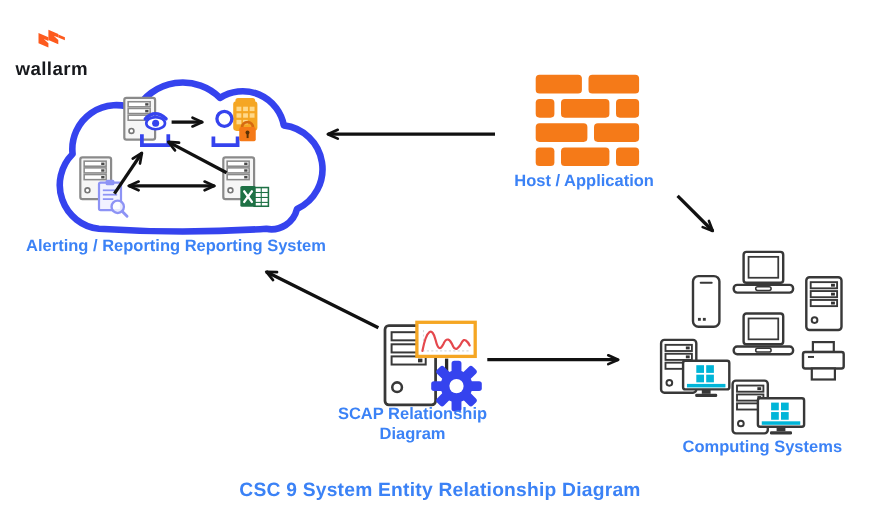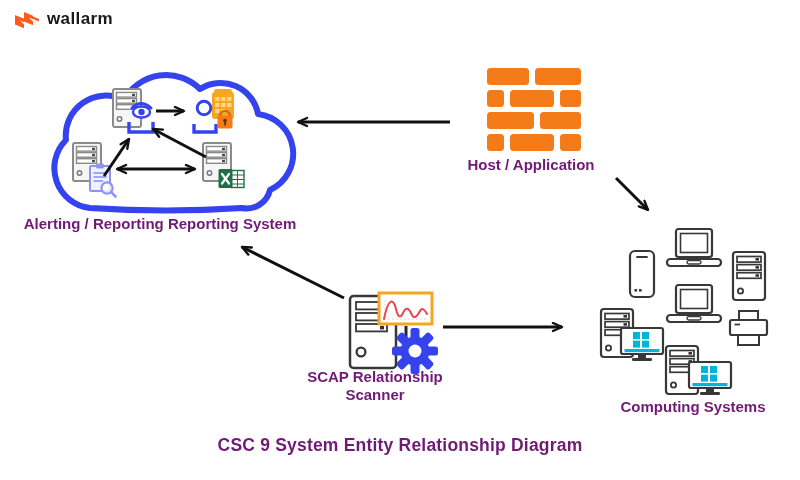--- a/index.html
+++ b/index.html
@@ -1,25 +1,25 @@
 <!DOCTYPE html>
 <html><head>
 <meta charset="utf-8">
 <style>
   html,body{margin:0;padding:0;background:#fff;}
   #stage{position:relative;width:800px;height:480px;background:#ffffff;overflow:hidden;
          font-family:"Liberation Sans", sans-serif;color:#1b1d22;}
   #diagram{position:absolute;left:0;top:0;}
-  .lbl{position:absolute;font-weight:700;color:#701a75;text-align:center;line-height:1.22;}
+  .lbl{position:absolute;font-weight:700;color:#3b82f6;text-align:center;line-height:1.22;}
   .lbl-analytics{left:10px;top:215px;width:300px;font-size:15px;}
   .lbl-firewall{left:442px;top:156px;width:178px;font-size:15px;}
   .lbl-scanner{left:285px;top:368px;width:180px;font-size:15px;}
   .lbl-computing{left:597px;top:398px;width:192px;font-size:15px;}
   .lbl-title{left:0;top:435px;width:800px;font-size:17.5px;letter-spacing:.2px;}
-  #logo{position:absolute;left:14px;top:9px;display:flex;gap:7px;cursor:pointer;}
+  #logo{position:absolute;left:14px;top:24px;display:flex;align-items:center;gap:7px;cursor:pointer;flex-direction:column;}
   #logo-text{font-size:17px;font-weight:600;letter-spacing:.4px;color:#17191d;}
 </style>
 </head>
 <body>
 
 <div id="stage">
 
   <div id="logo">
     <svg width="26" height="22" viewBox="0 0 26 22">
       <path d="M1 6 L10 9.8 L10 13.2 L5.8 11.4 L10 15.4 L10 19.2 L1 15.4 Z" fill="#fd5a1e"></path>
@@ -258,17 +258,17 @@
       <line x1="443" y1="327" x2="562" y2="327" marker-end="url(#arrow)"></line>
     </g>
   </svg>
 
   <div class="lbl lbl-analytics">Alerting / Reporting Reporting System</div>
   <div class="lbl lbl-firewall">
     <div>Host / Application</div>
   </div>
   <div class="lbl lbl-scanner">
     <div>SCAP Relationship</div>
-    <div>Scanner</div>
+    <div>Diagram</div>
   </div>
   <div class="lbl lbl-computing">Computing Systems</div>
   <div class="lbl lbl-title">CSC 9 System Entity Relationship Diagram</div>
 </div>
 
 </body></html>

